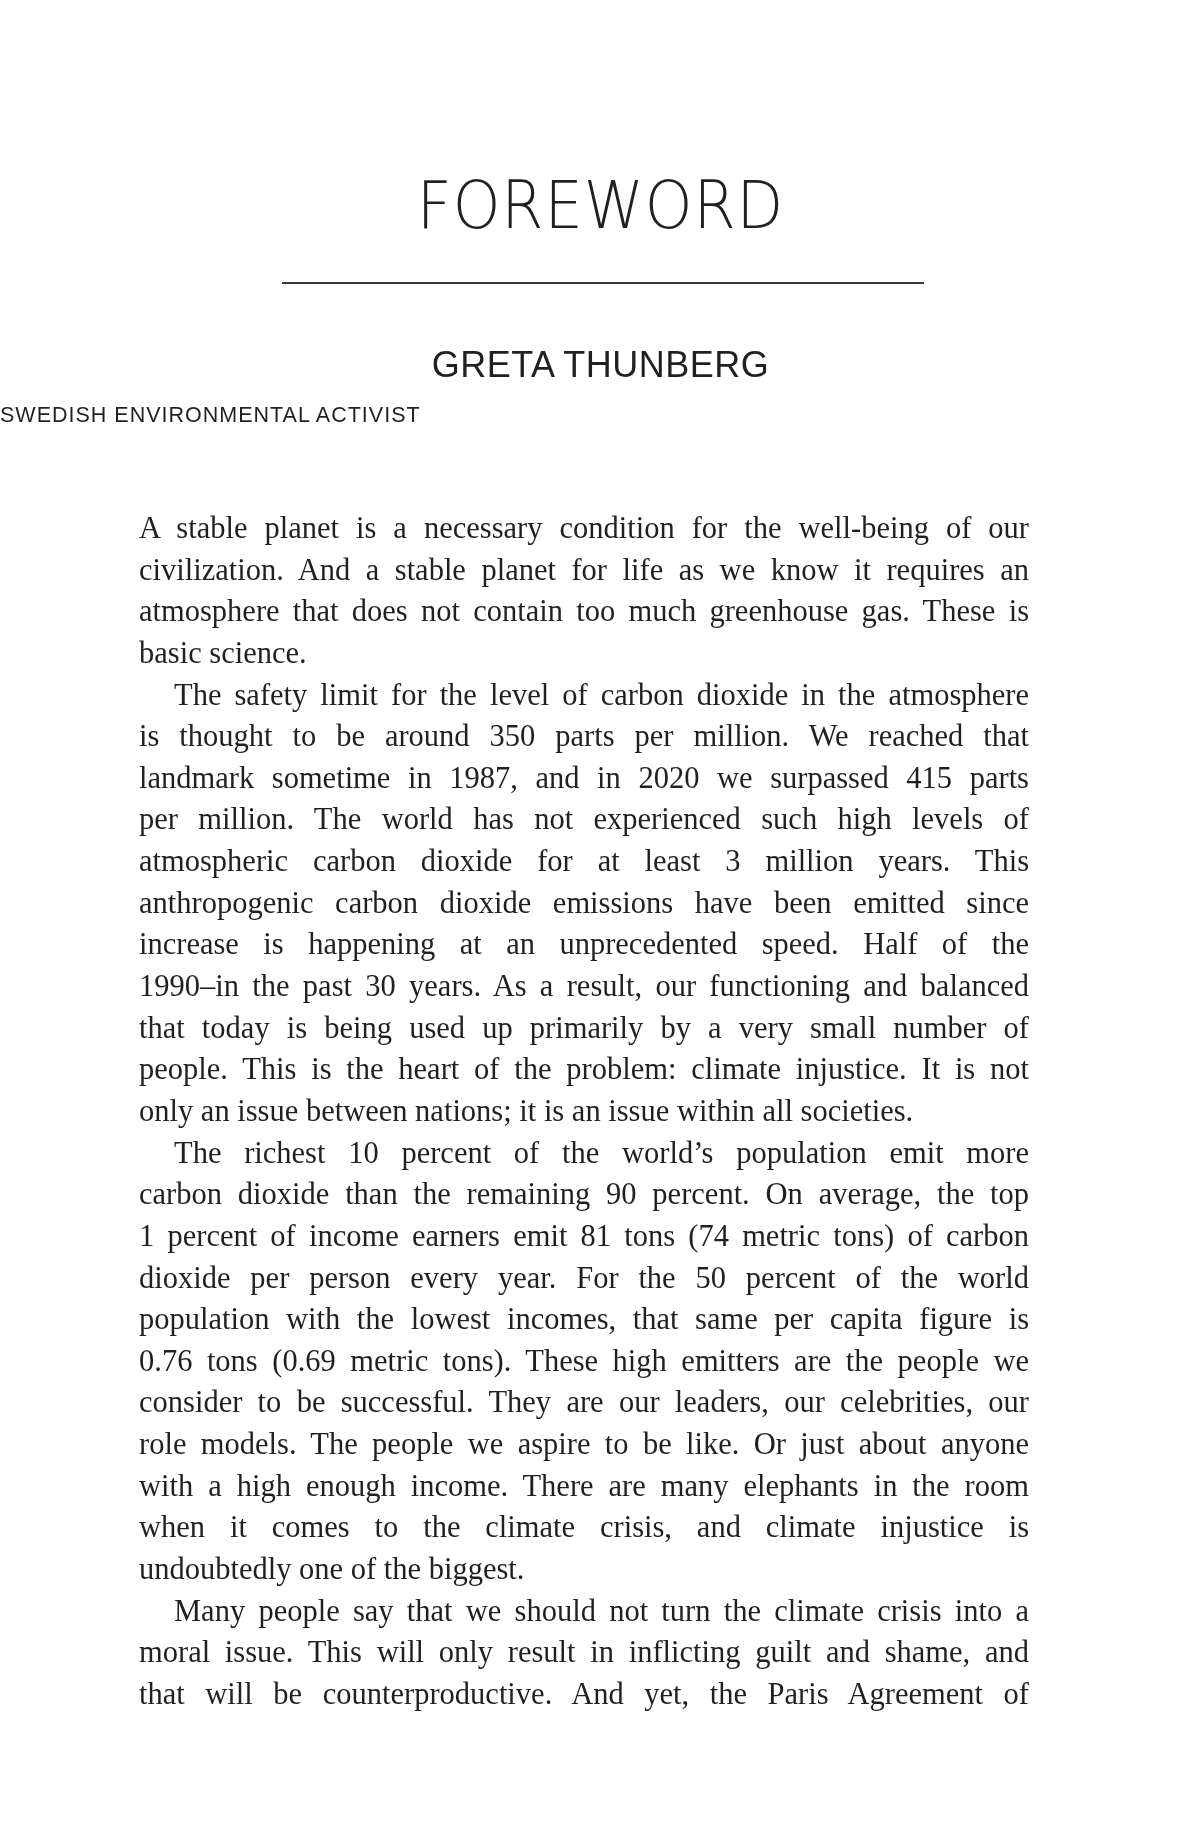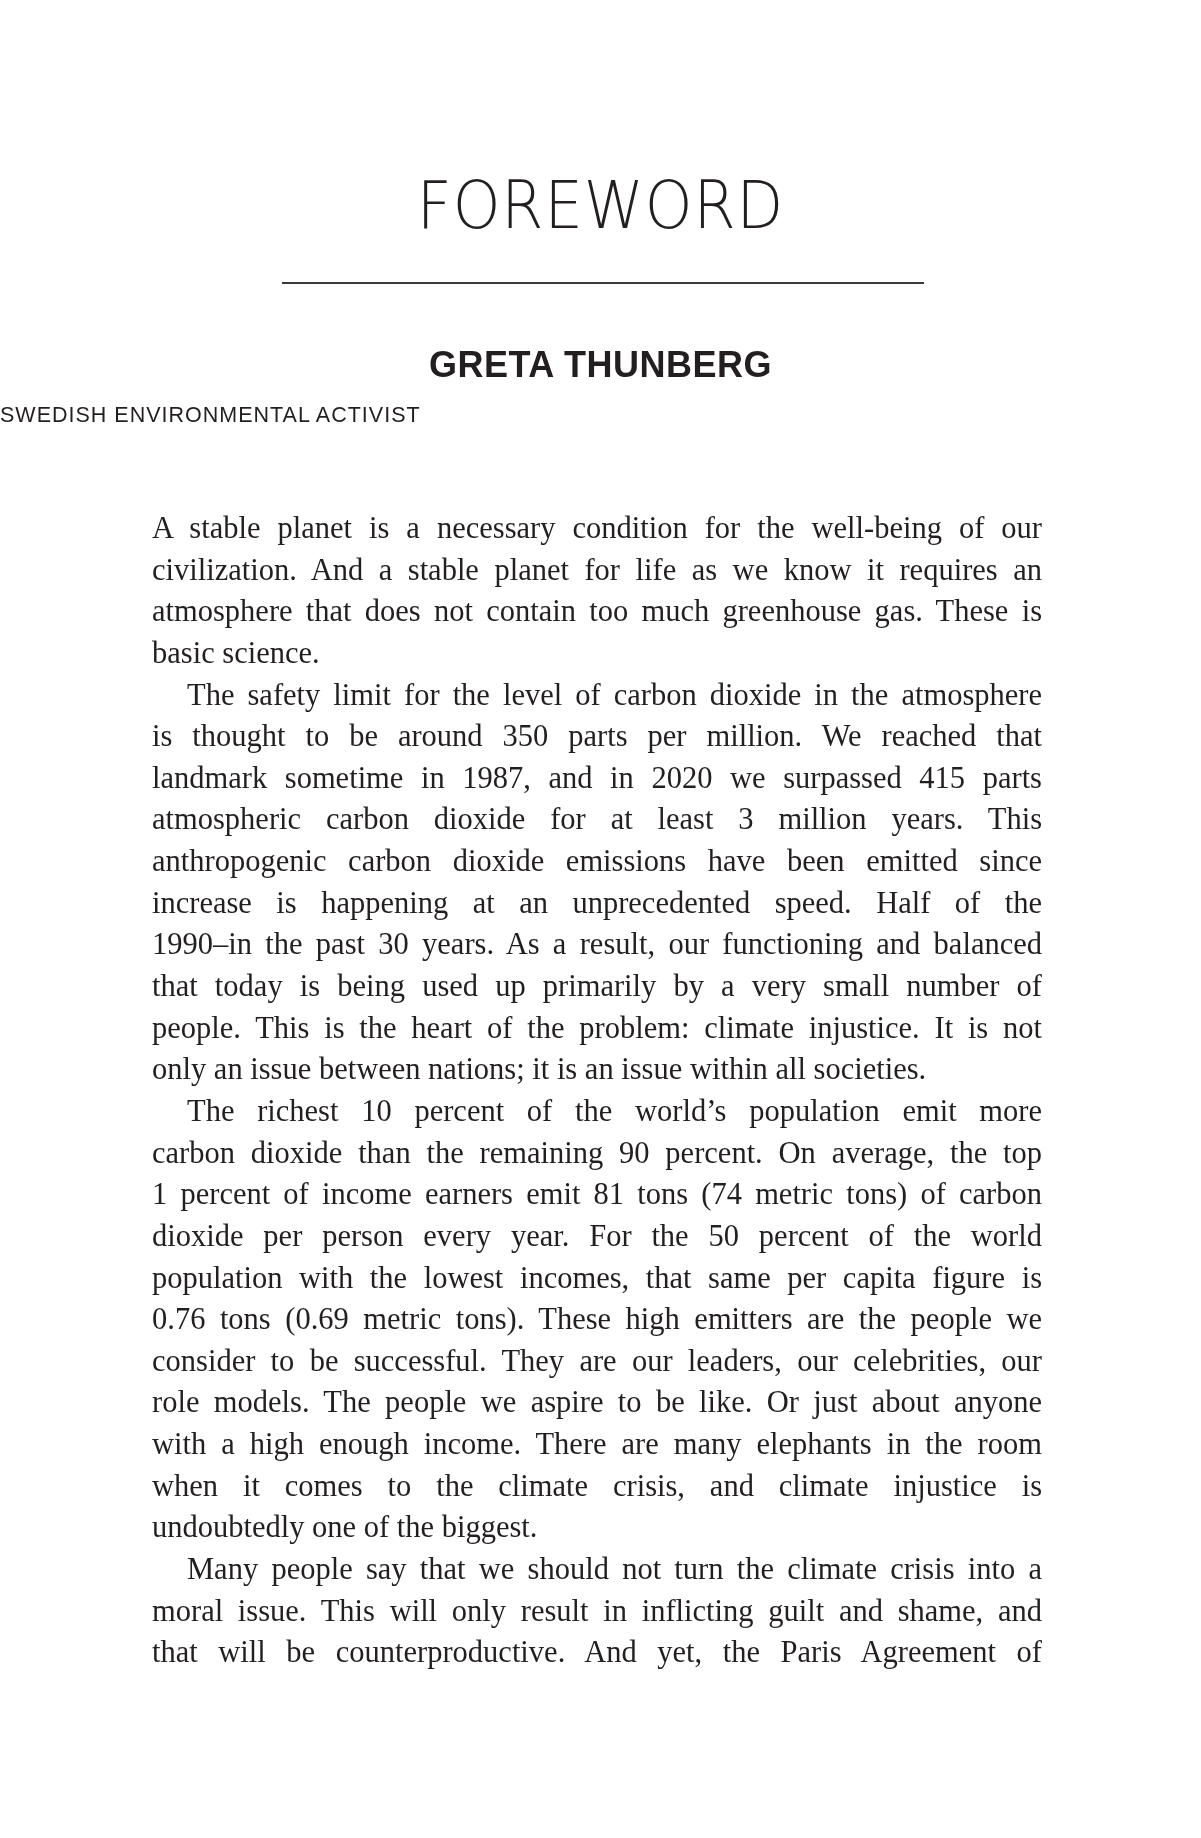--- a/index.html
+++ b/index.html
@@ -18,36 +18,36 @@
     transform-origin: center;
   }
   .title-rule {
     position: absolute; left: 282px; width: 642px; top: 282px; height: 0;
     border-top: 2px solid #3a3a3a;
   }
   .author-name {
     position: absolute; left: 0; width: 1201px; top: 344px;
     text-align: center;
     font-family: "Liberation Sans", sans-serif;
-    font-weight: 700;
+    font-weight: 400;
     font-size: 36px; line-height: 42px;
     letter-spacing: 0.5px;
     color: #231f20;
   }
   .author-role {
     position: absolute; left: 0; width: 1201px; top: 402px;
     font-family: "Liberation Sans", sans-serif;
     font-weight: 400;
     font-size: 21.5px; line-height: 26px;
     letter-spacing: 1px;
     color: #231f20;
   }
 
   .body-text {
-    position: absolute; left: 152px; width: 890px; top: 508px;
+    position: absolute; left: 139px; width: 890px; top: 508px;
     font-family: "Liberation Serif", serif;
     font-size: 30.5px;
     line-height: 41.65px;
     color: #231f20;
   }
   .para { margin: 0; }
   .line {
     display: block; white-space: nowrap;
     text-align: justify; text-align-last: justify;
     height: 41.65px; overflow: visible;
@@ -68,20 +68,21 @@
     <div class="para">
       <span class="line">A stable planet is a necessary condition for the well-being of our</span>
       <span class="line">civilization. And a stable planet for life as we know it requires an</span>
       <span class="line">atmosphere that does not contain too much greenhouse gas. These is</span>
       <span class="line last">basic science.</span>
     </div>
     <div class="para">
       <span class="line indent">The safety limit for the level of carbon dioxide in the atmosphere</span>
       <span class="line">is thought to be around 350 parts per million. We reached that</span>
       <span class="line">landmark sometime in 1987, and in 2020 we surpassed 415 parts</span>
+      <span class="line">per million. The world has not experienced such high levels of</span>
       <span class="line">atmospheric carbon dioxide for at least 3 million years. This</span>
       <span class="line">anthropogenic carbon dioxide emissions have been emitted since</span>
       <span class="line">increase is happening at an unprecedented speed. Half of the</span>
       <span class="line">1990–in the past 30 years. As a result, our functioning and balanced</span>
       <span class="line">that today is being used up primarily by a very small number of</span>
       <span class="line">people. This is the heart of the problem: climate injustice. It is not</span>
       <span class="line last">only an issue between nations; it is an issue within all societies.</span>
     </div>
     <div class="para">
       <span class="line indent">The richest 10 percent of the world’s population emit more</span>

